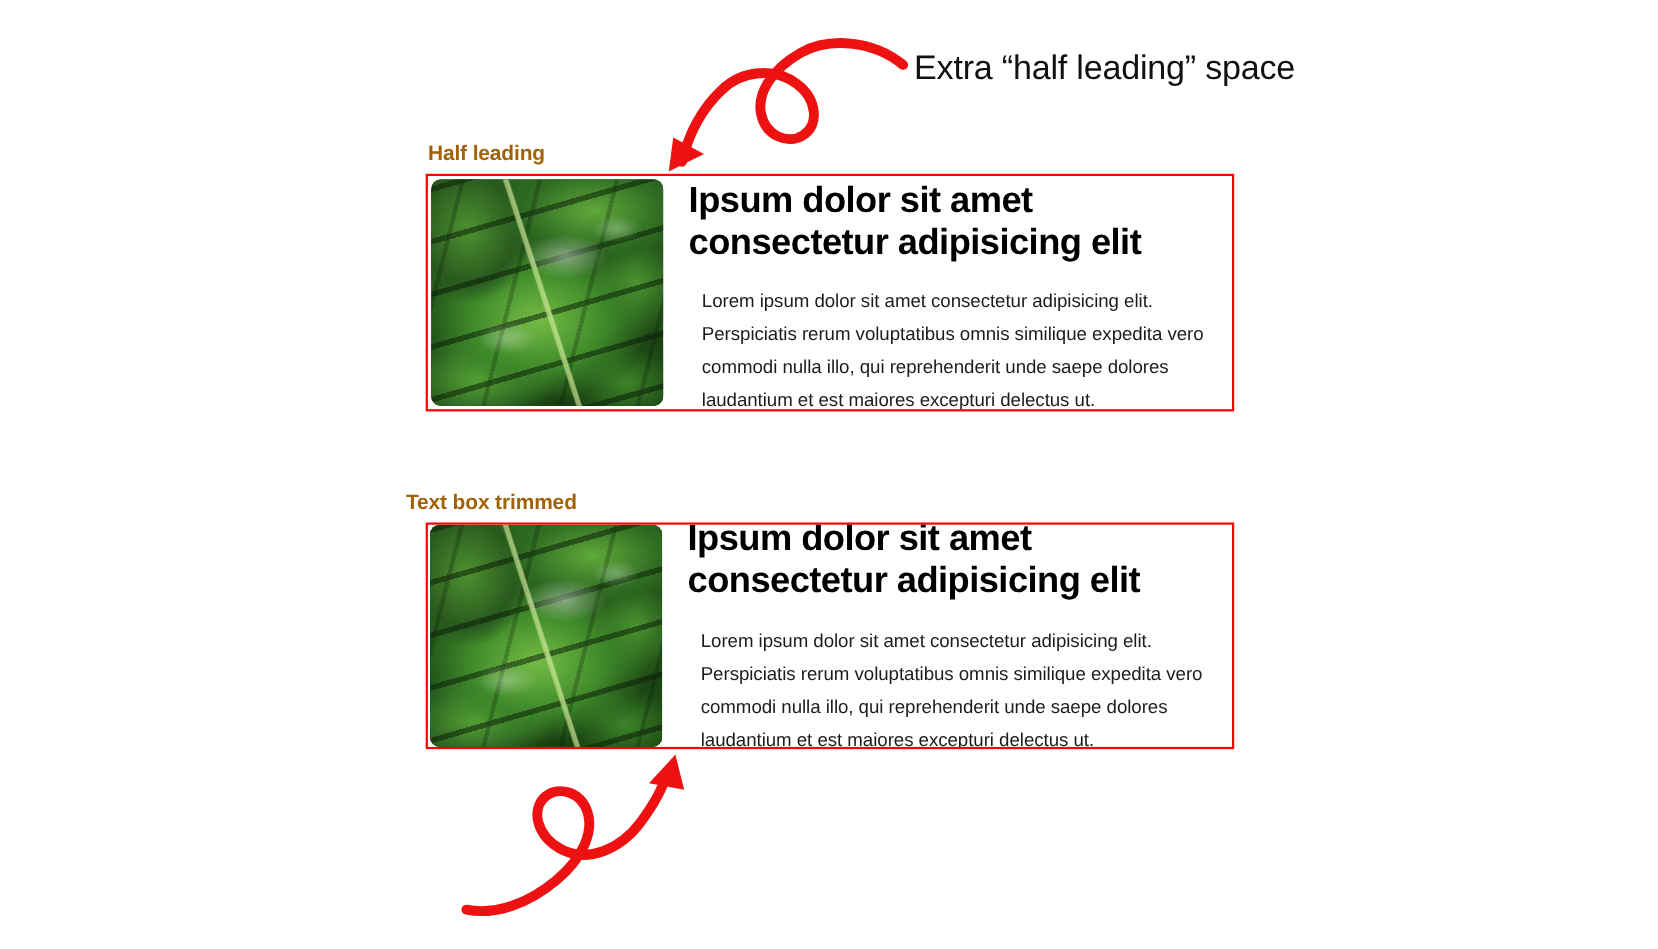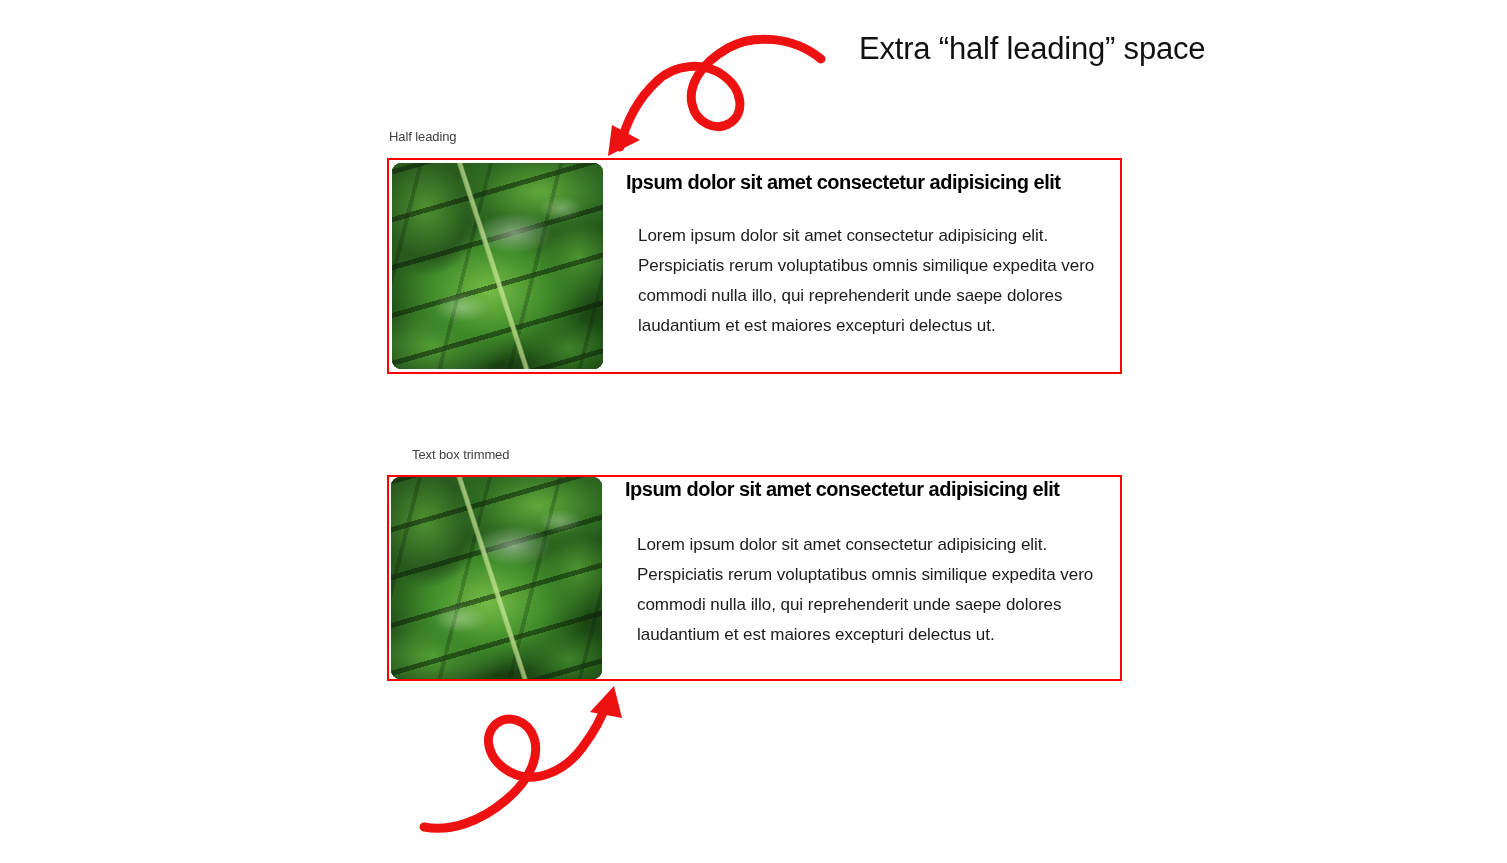--- a/index.html
+++ b/index.html
@@ -25,21 +25,21 @@
   .annotation {
     position: absolute;
     font-family: "Liberation Sans", sans-serif;
     font-size: 31px;
     font-weight: 400;
     letter-spacing: -0.2px;
     color: #111111;
     white-space: nowrap;
     line-height: 1.2;
   }
-  .annotation-top { left: 831px; top: 30px; margin-left: 28px; }
+  .annotation-top { left: 831px; top: 43px; }
   .annotation-bottom { left: 47px; top: 796px; }
 
   
   .arrow-svg {
     position: absolute;
     overflow: visible;
     pointer-events: none;
   }
   .arrow-top { left: 588px; top: 28px; }
   .arrow-bottom { left: 418px; top: 682px; }
@@ -48,28 +48,28 @@
     stroke: #ee1111;
     stroke-width: 9;
     stroke-linecap: round;
     stroke-linejoin: round;
   }
   .arrow-head { fill: #ee1111; }
 
   
   .section-label {
     position: absolute;
-    font-size: 13px;
-    font-weight: normal;
+    font-size: 19px;
+    font-weight: bold;
     letter-spacing: -0.1px;
-    color: #404040;
+    color: #a16207;
     white-space: nowrap;
   }
   .label-1 { left: 389px; top: 129px; }
-  .label-2 { left: 412px; top: 447px; }
+  .label-2 { left: 369px; top: 447px; }
 
   
   .card {
     position: absolute;
     border: 2px solid #ff0000;
     box-sizing: border-box;
     background: #ffffff;
     display: flex;
     align-items: flex-start;
     overflow: hidden;
@@ -137,21 +137,21 @@
     flex: 1 1 auto;
     min-width: 0;
     padding-left: 23px;
     padding-right: 10px;
   }
   .card-1 .text-col { padding-top: 3px; }
   .card-2 .text-col { padding-top: 0; }
 
   .card-heading {
     margin: 0;
-    font-size: 20px;
+    font-size: 33px;
     font-weight: bold;
     line-height: 38px;
     letter-spacing: -0.5px;
     color: #000000;
     max-width: 470px;
   }
   .card-2 .card-heading {
     
     margin-top: -7px;
   }

